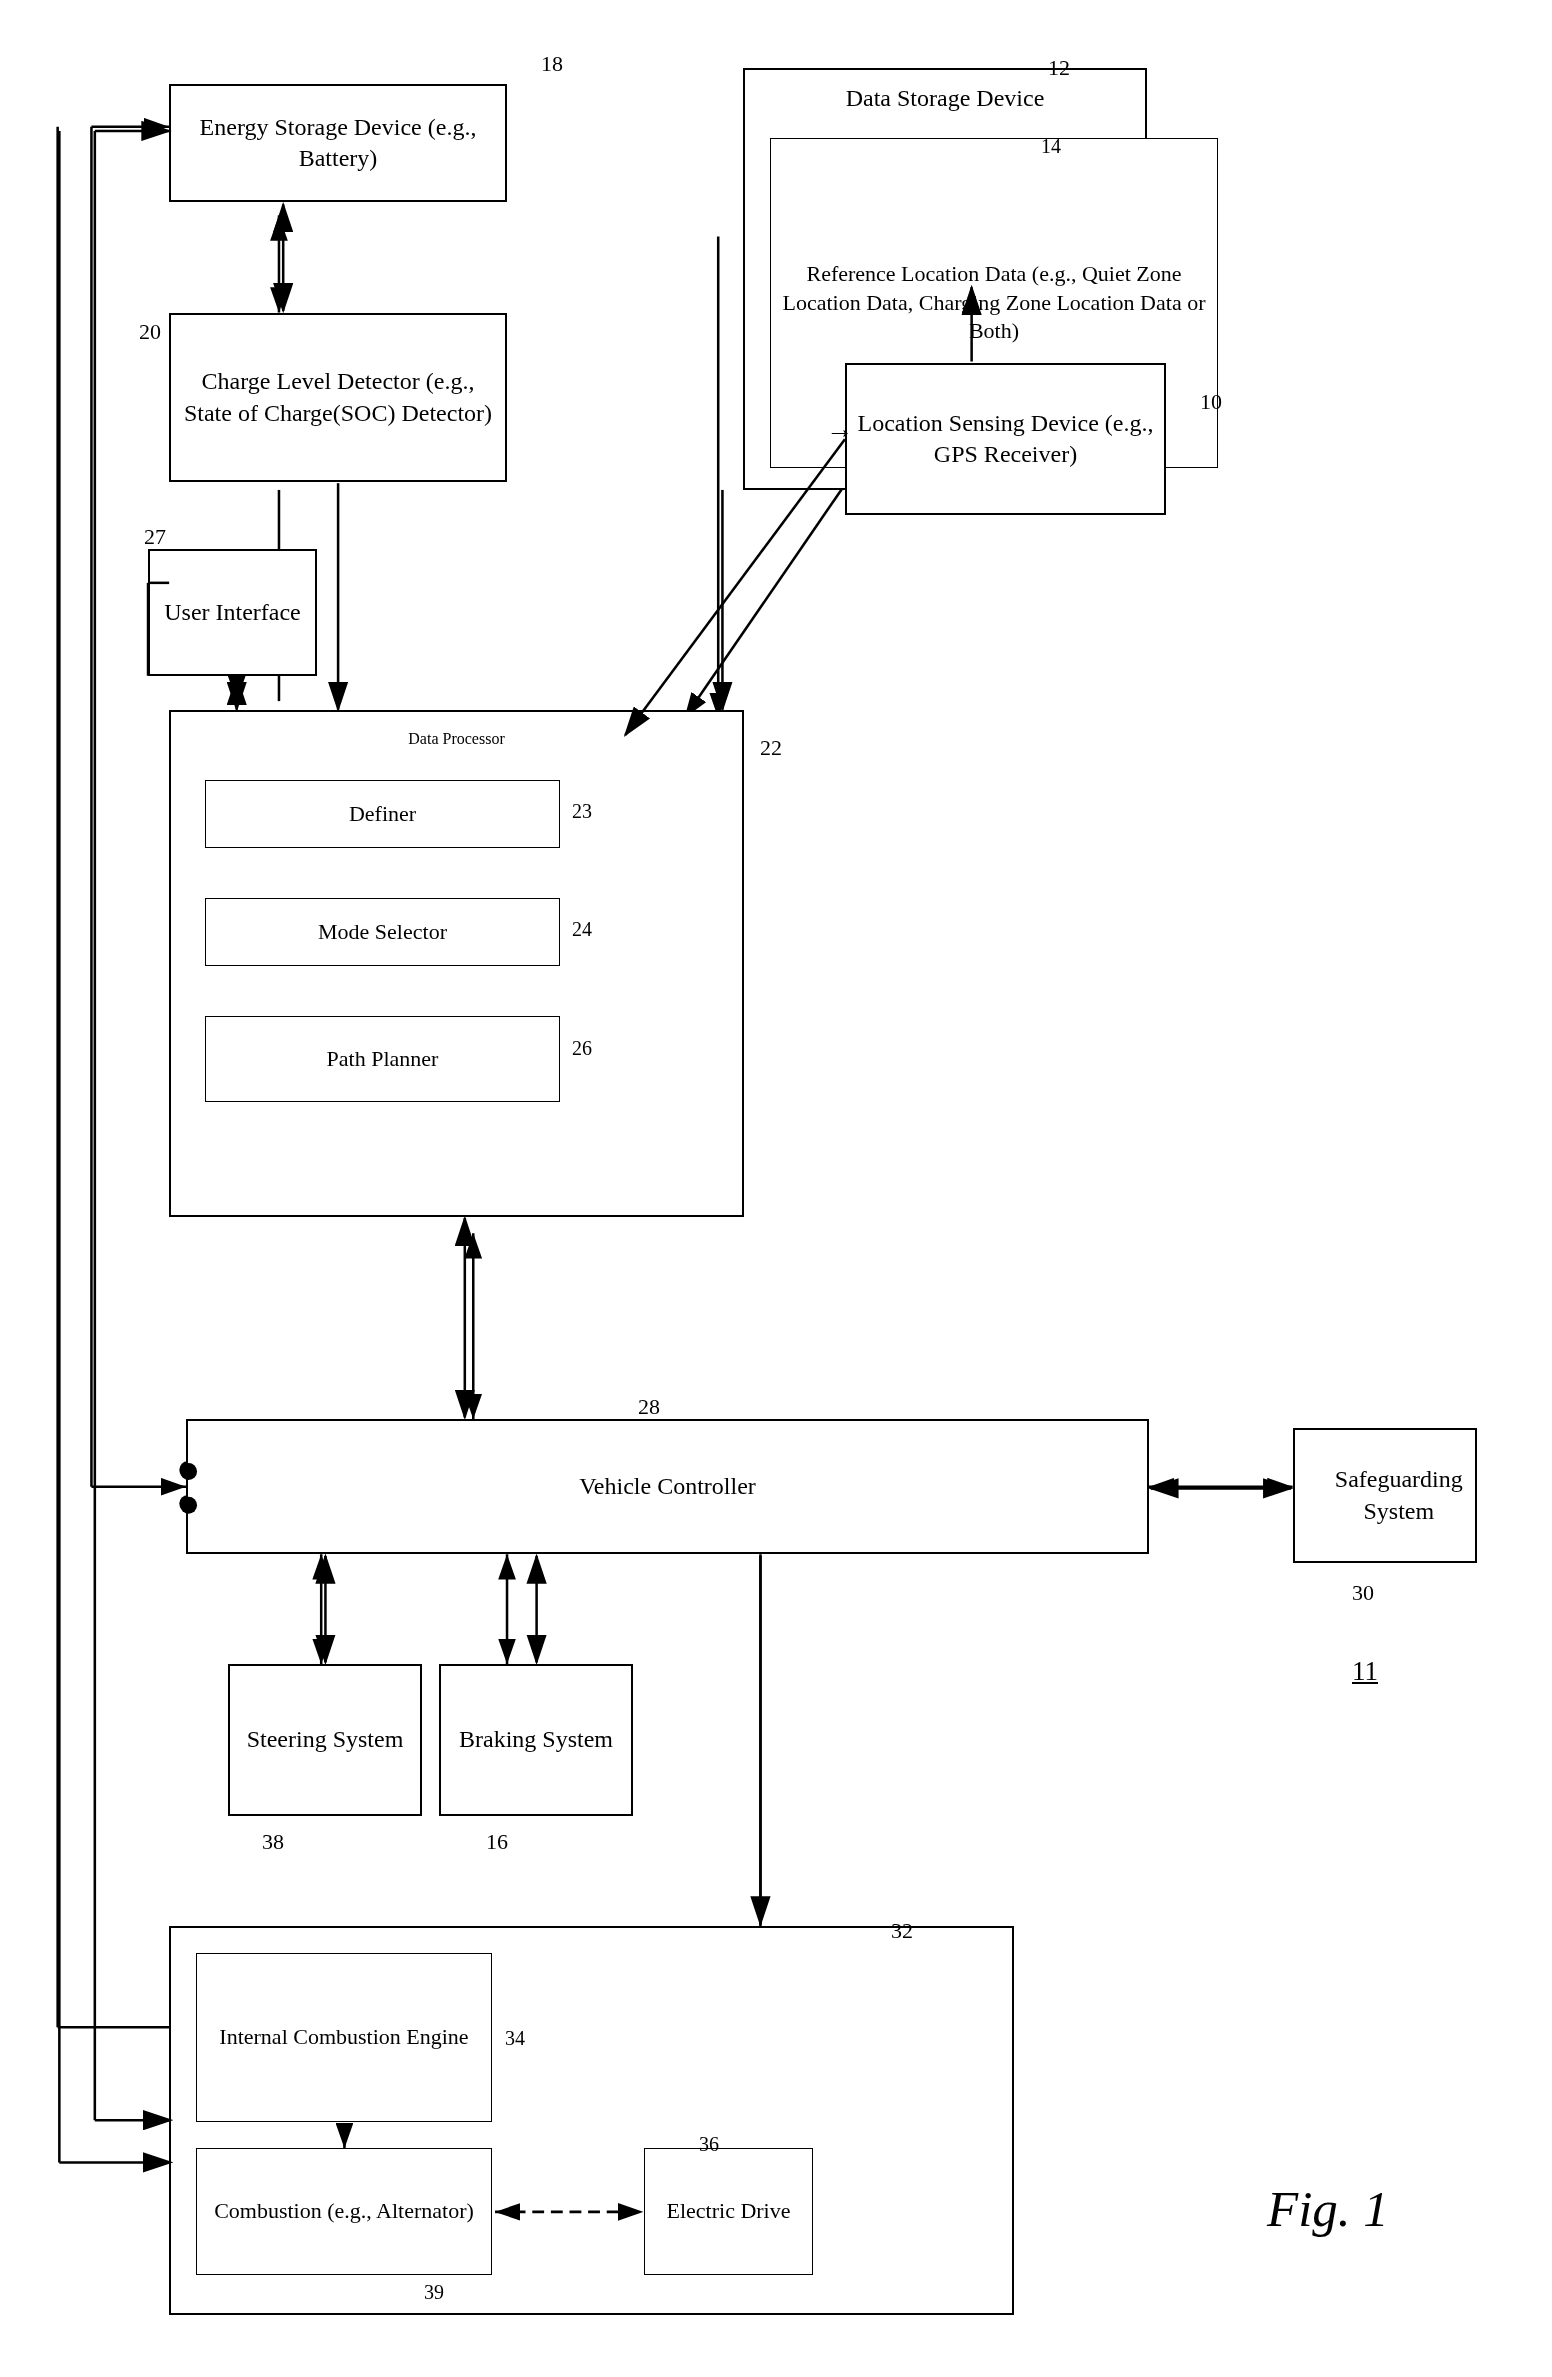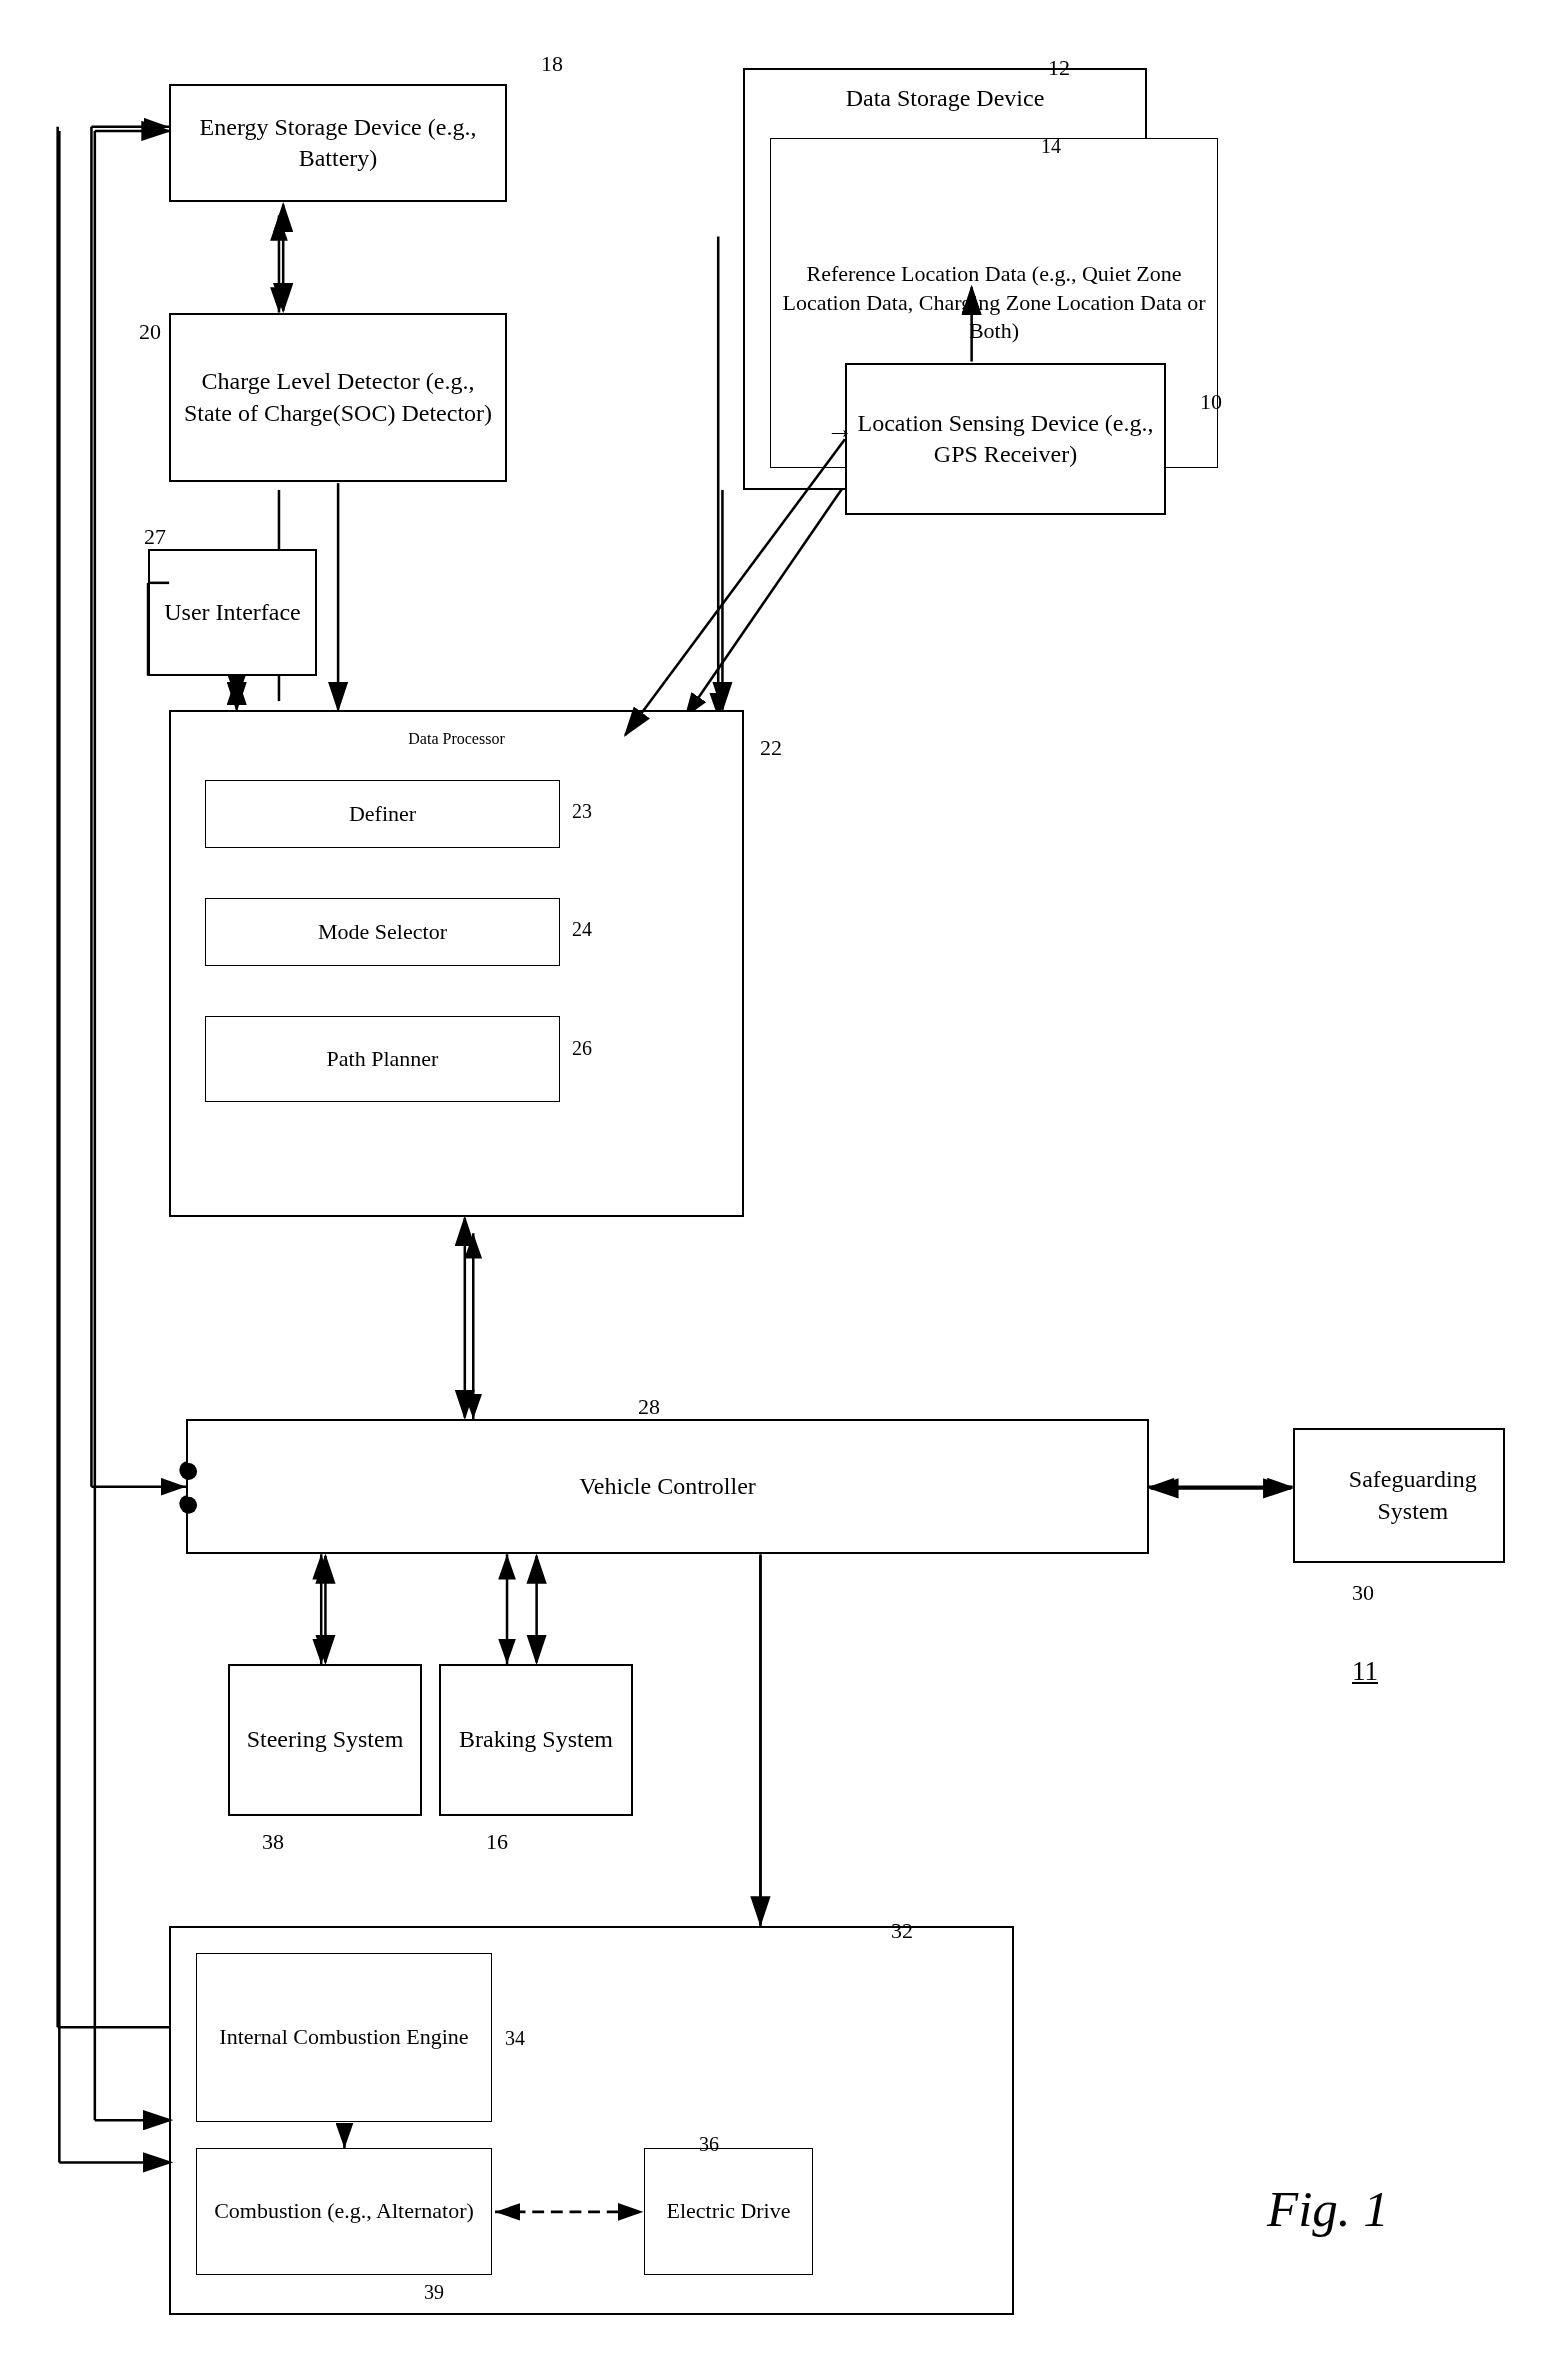--- a/index.html
+++ b/index.html
@@ -190,21 +190,21 @@
   </div>
 
   <div class="label" style="left:760px; top:735px;">22</div>
 
   <div class="box" style="left:186px; top:1419px; width:963px; height:135px;">
     <span>Vehicle Controller</span>
   </div>
 
   <div class="label" style="left:638px; top:1394px;">28</div>
 
-  <div class="box" style="left:1293px; top:1428px; width:212px; height:135px;padding-left:36px;">
+  <div class="box" style="left:1293px; top:1428px; width:184px; height:135px;padding-left:36px;">
     <span>Safeguarding
 System</span>
   </div>
 
   <div class="label" style="left:1352px; top:1580px;">30</div>
 
   <div class="label" style="left:1352px; top:1656px; font-size:27px; text-decoration:underline;">11</div>
 
   <div class="box" style="left:228px; top:1664px; width:194px; height:152px;">
     <span>Steering

